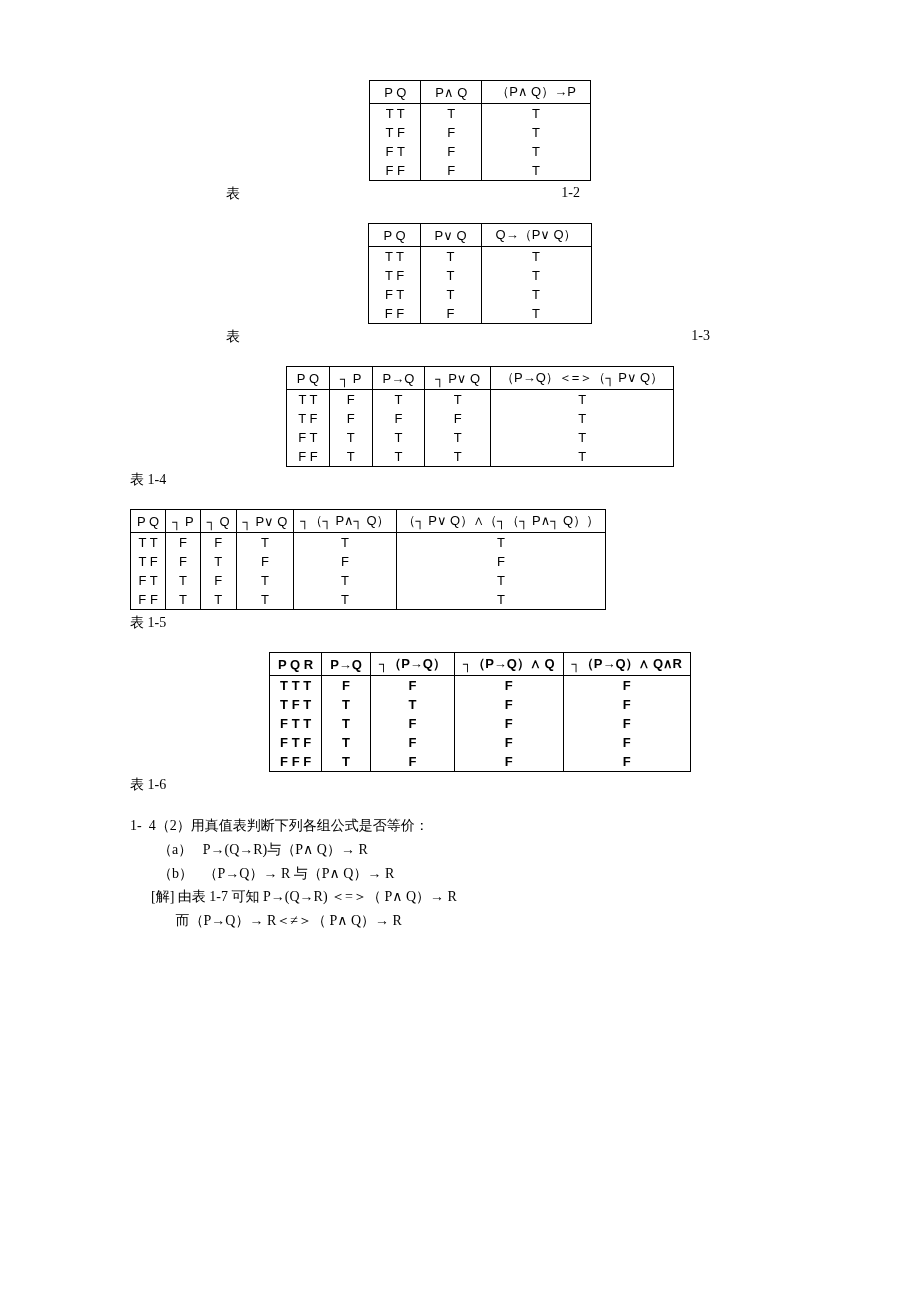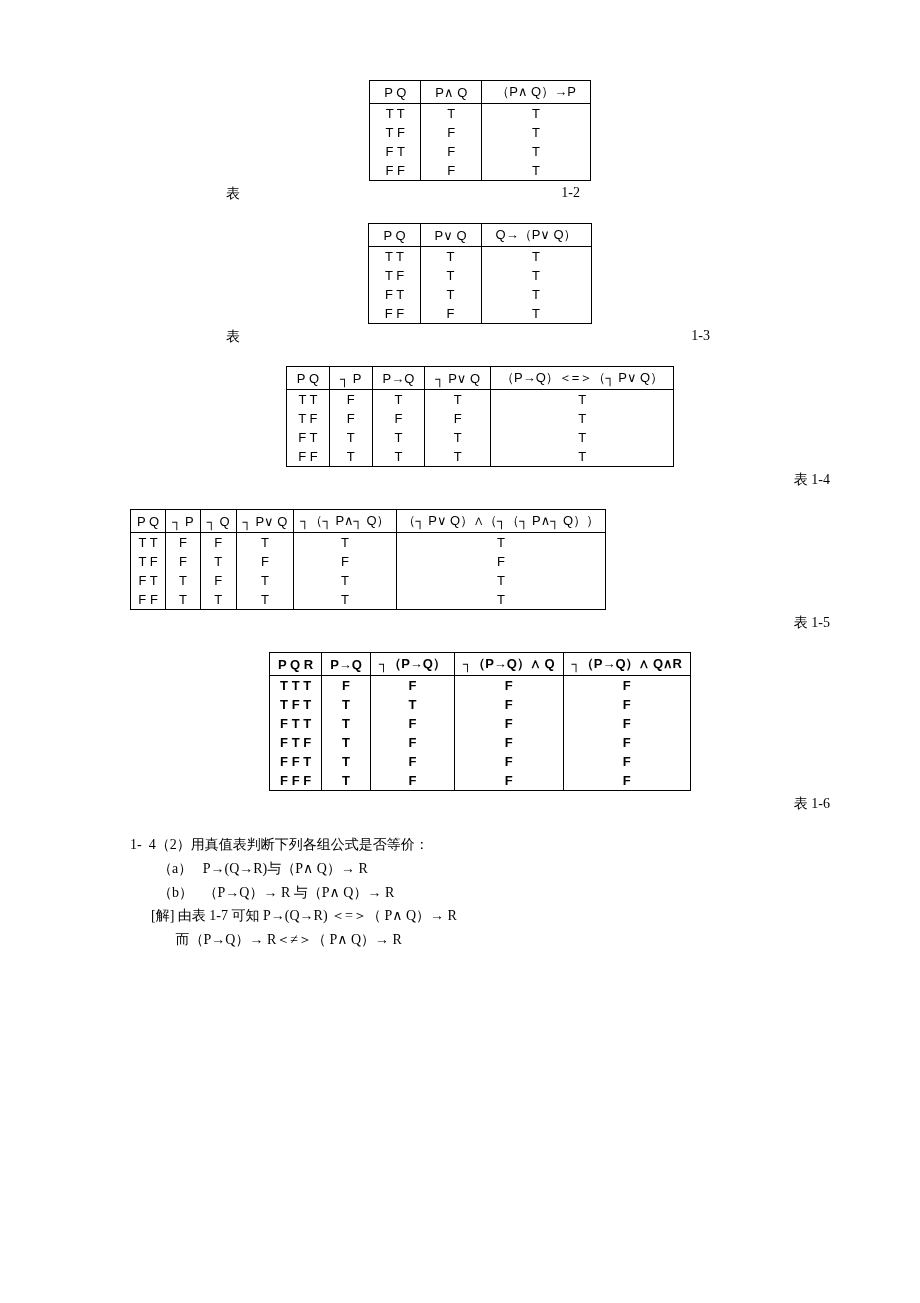--- a/index.html
+++ b/index.html
@@ -38,21 +38,21 @@
   tbody tr:last-child td {
     border-bottom: 1px solid #000;
   }
   .caption-row {
     font-family: "SimSun", serif;
     font-size: 14px;
     margin-bottom: 20px;
     margin-top: 2px;
   }
   .caption-center {
-    text-align: right;
+    text-align: left;
   }
   .caption-split {
     display: flex;
     justify-content: space-between;
   }
   .text-block {
     font-family: "SimSun", serif;
     font-size: 14px;
     line-height: 1.7;
     margin-top: 0;
@@ -278,27 +278,20 @@
           <td>F</td>
         </tr>
         <tr>
           <td>F  T  F</td>
           <td>T</td>
           <td>F</td>
           <td>F</td>
           <td>F</td>
         </tr>
         <tr>
-          <td>F  F  T</td>
-          <td>T</td>
-          <td>F</td>
-          <td>F</td>
-          <td>F</td>
-        </tr>
-        <tr>
           <td>F  F  F</td>
           <td>T</td>
           <td>F</td>
           <td>F</td>
           <td>F</td>
         </tr>
       </tbody>
     </table>
 </div>
 <div class="caption-row caption-center">

